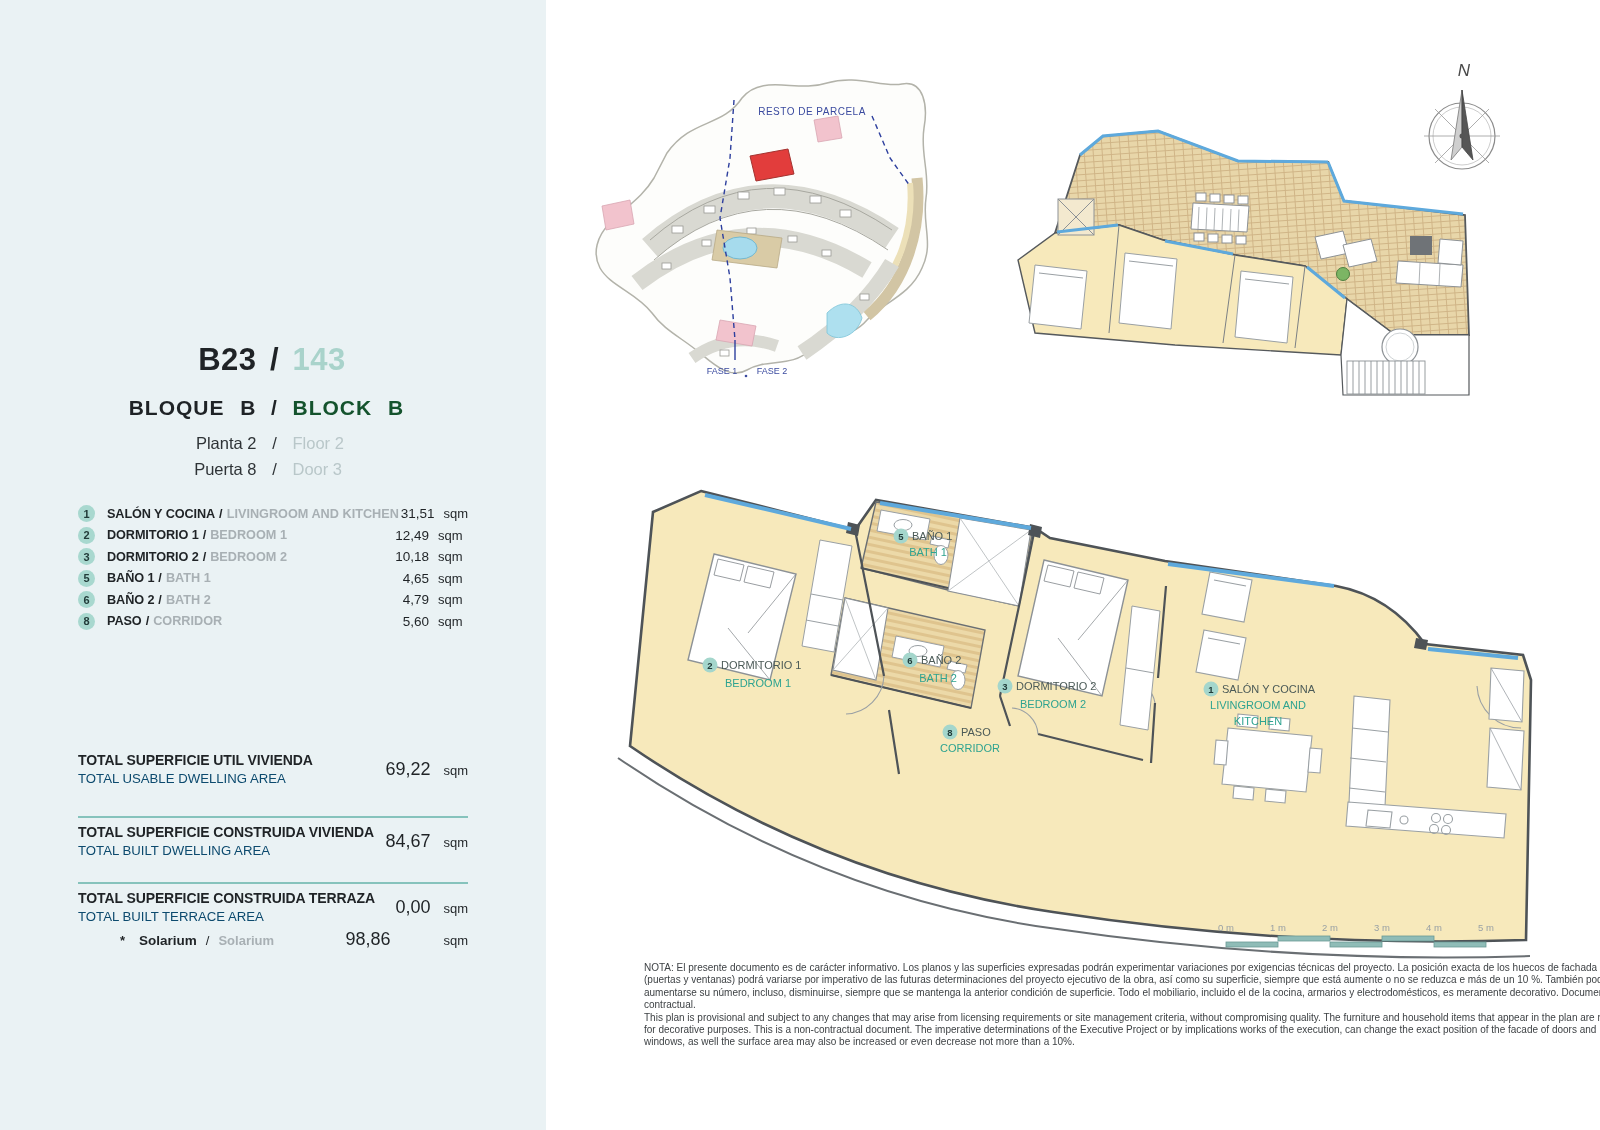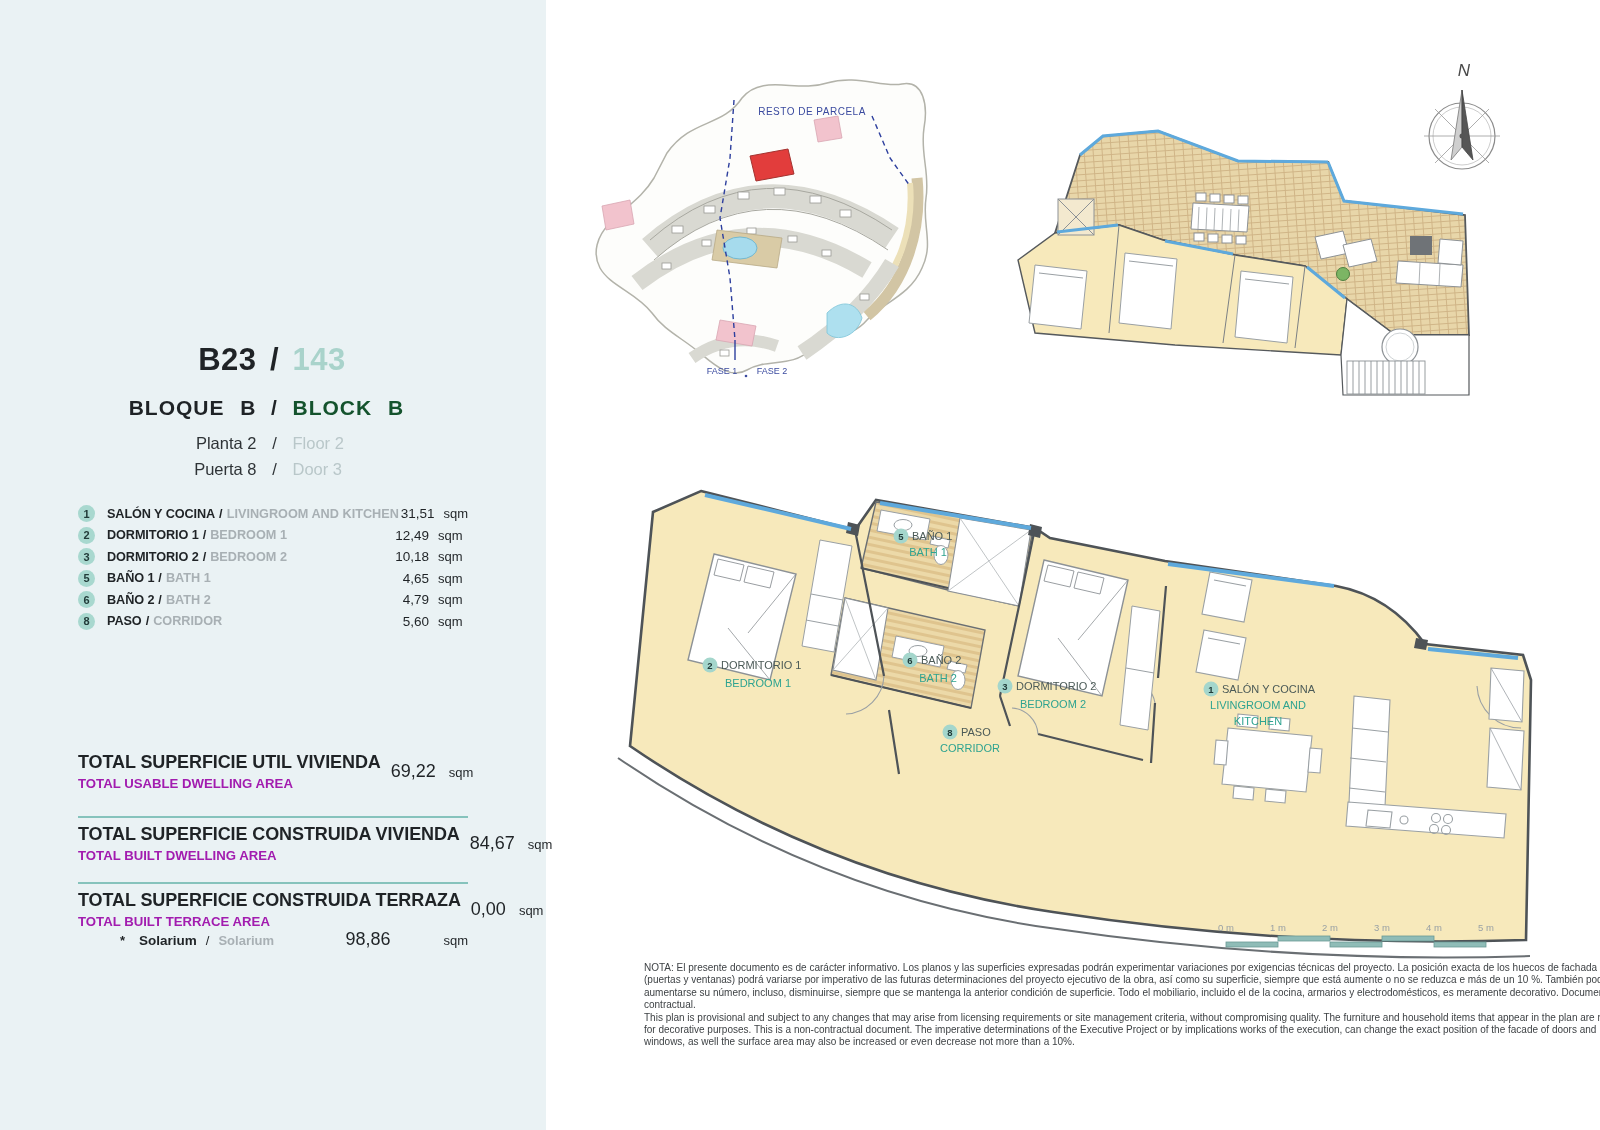--- a/index.html
+++ b/index.html
@@ -24,22 +24,22 @@
   .badge{width:17px;height:17px;border-radius:50%;background:#a8d8cf;color:#223c3a;
          font-size:11px;font-weight:bold;display:flex;align-items:center;justify-content:center;
          margin-right:12px;flex:none;}
   .res{font-weight:bold;font-size:12.7px;letter-spacing:-0.1px;white-space:nowrap;}
   .rsl{font-weight:bold;font-size:12.7px;margin:0 4px;}
   .ren{font-weight:bold;font-size:12.7px;color:#a8b0b4;white-space:nowrap;}
   .rarea{margin-left:auto;font-size:13.5px;text-align:right;width:46px;}
   .runit{font-size:13px;width:30px;text-align:left;margin-left:9px;}
   
   .tblock{position:absolute;left:78px;width:390px;display:flex;justify-content:space-between;align-items:center;}
-  .tes{font-size:18px;font-weight:bold;letter-spacing:-0.1px;white-space:nowrap;}
-  .ten{font-size:13.2px;font-weight:bold;color:#a21caf;margin-top:3px;white-space:nowrap;}
+  .tes{font-size:14px;font-weight:bold;letter-spacing:-0.1px;white-space:nowrap;}
+  .ten{font-size:13.2px;font-weight:normal;color:#0c4a6e;margin-top:3px;white-space:nowrap;}
   .tval{display:flex;align-items:baseline;flex:none;margin-left:10px;}
   .tnum{font-size:18px;}
   .tunit{font-size:13px;margin-left:13px;}
   .tdiv{position:absolute;left:78px;width:390px;height:2px;background:#86c3bc;}
   .sol-row{position:absolute;left:78px;width:390px;display:flex;align-items:baseline;padding-left:0;}
   .sol-star{font-size:13px;font-weight:bold;margin-left:42px;margin-right:14px;}
   .sol-es{font-size:13.5px;font-weight:bold;}
   .sol-sl{font-size:13px;margin:0 9px;}
   .sol-en{font-size:13px;font-weight:bold;color:#a8b0b4;}
   

